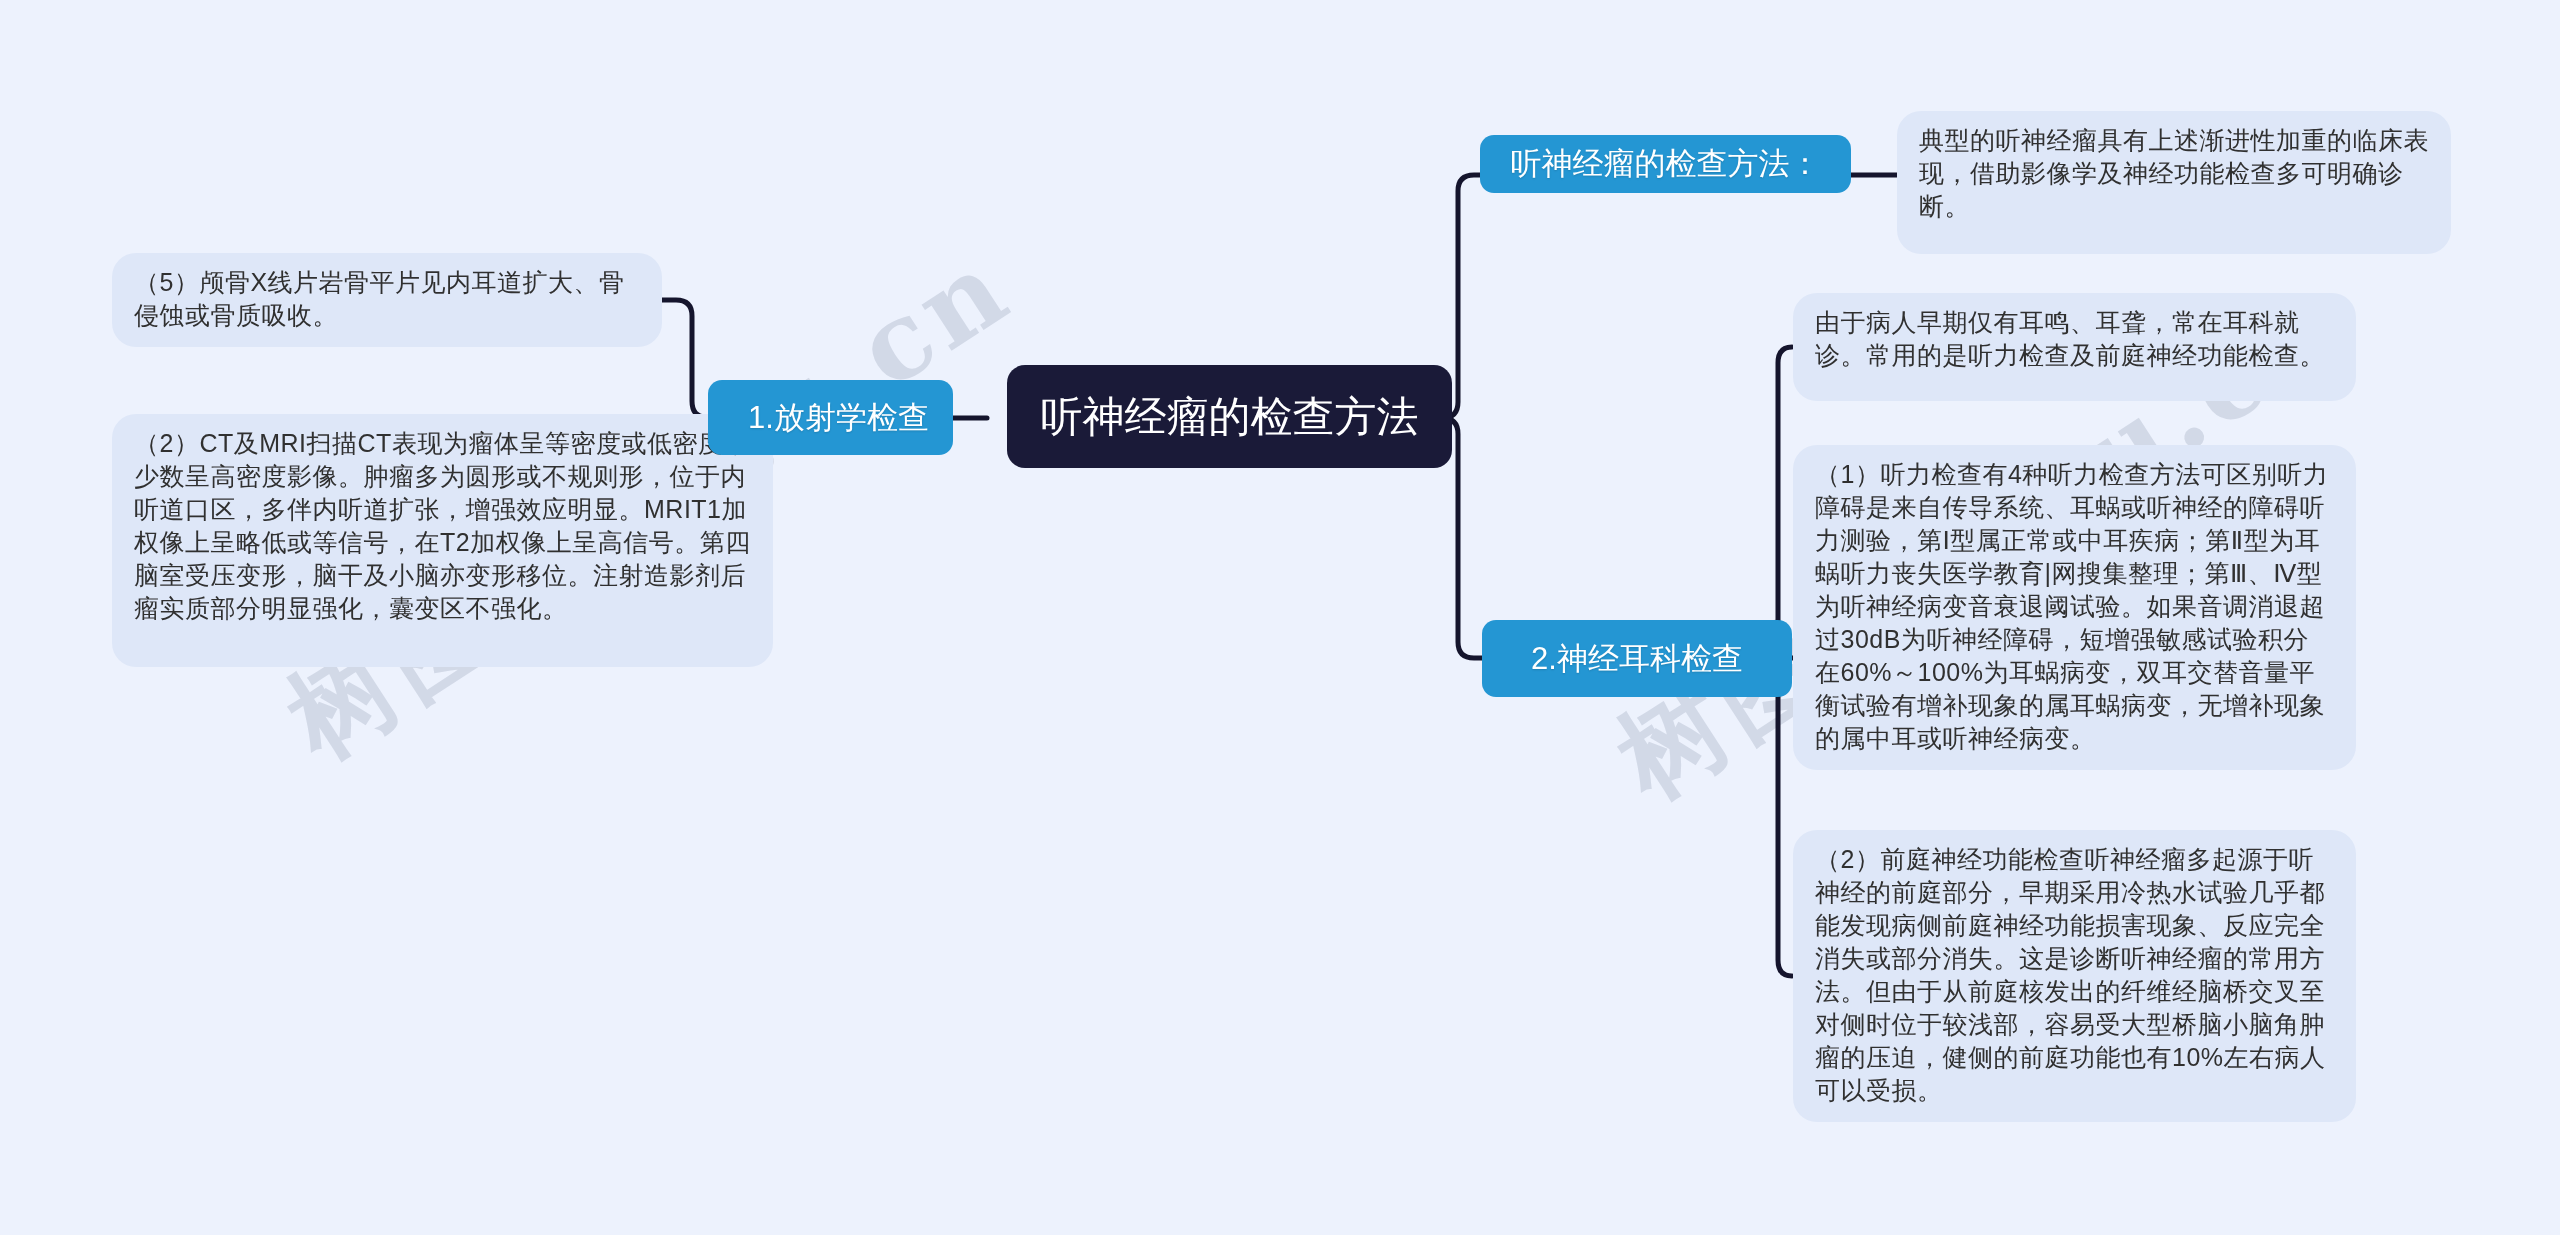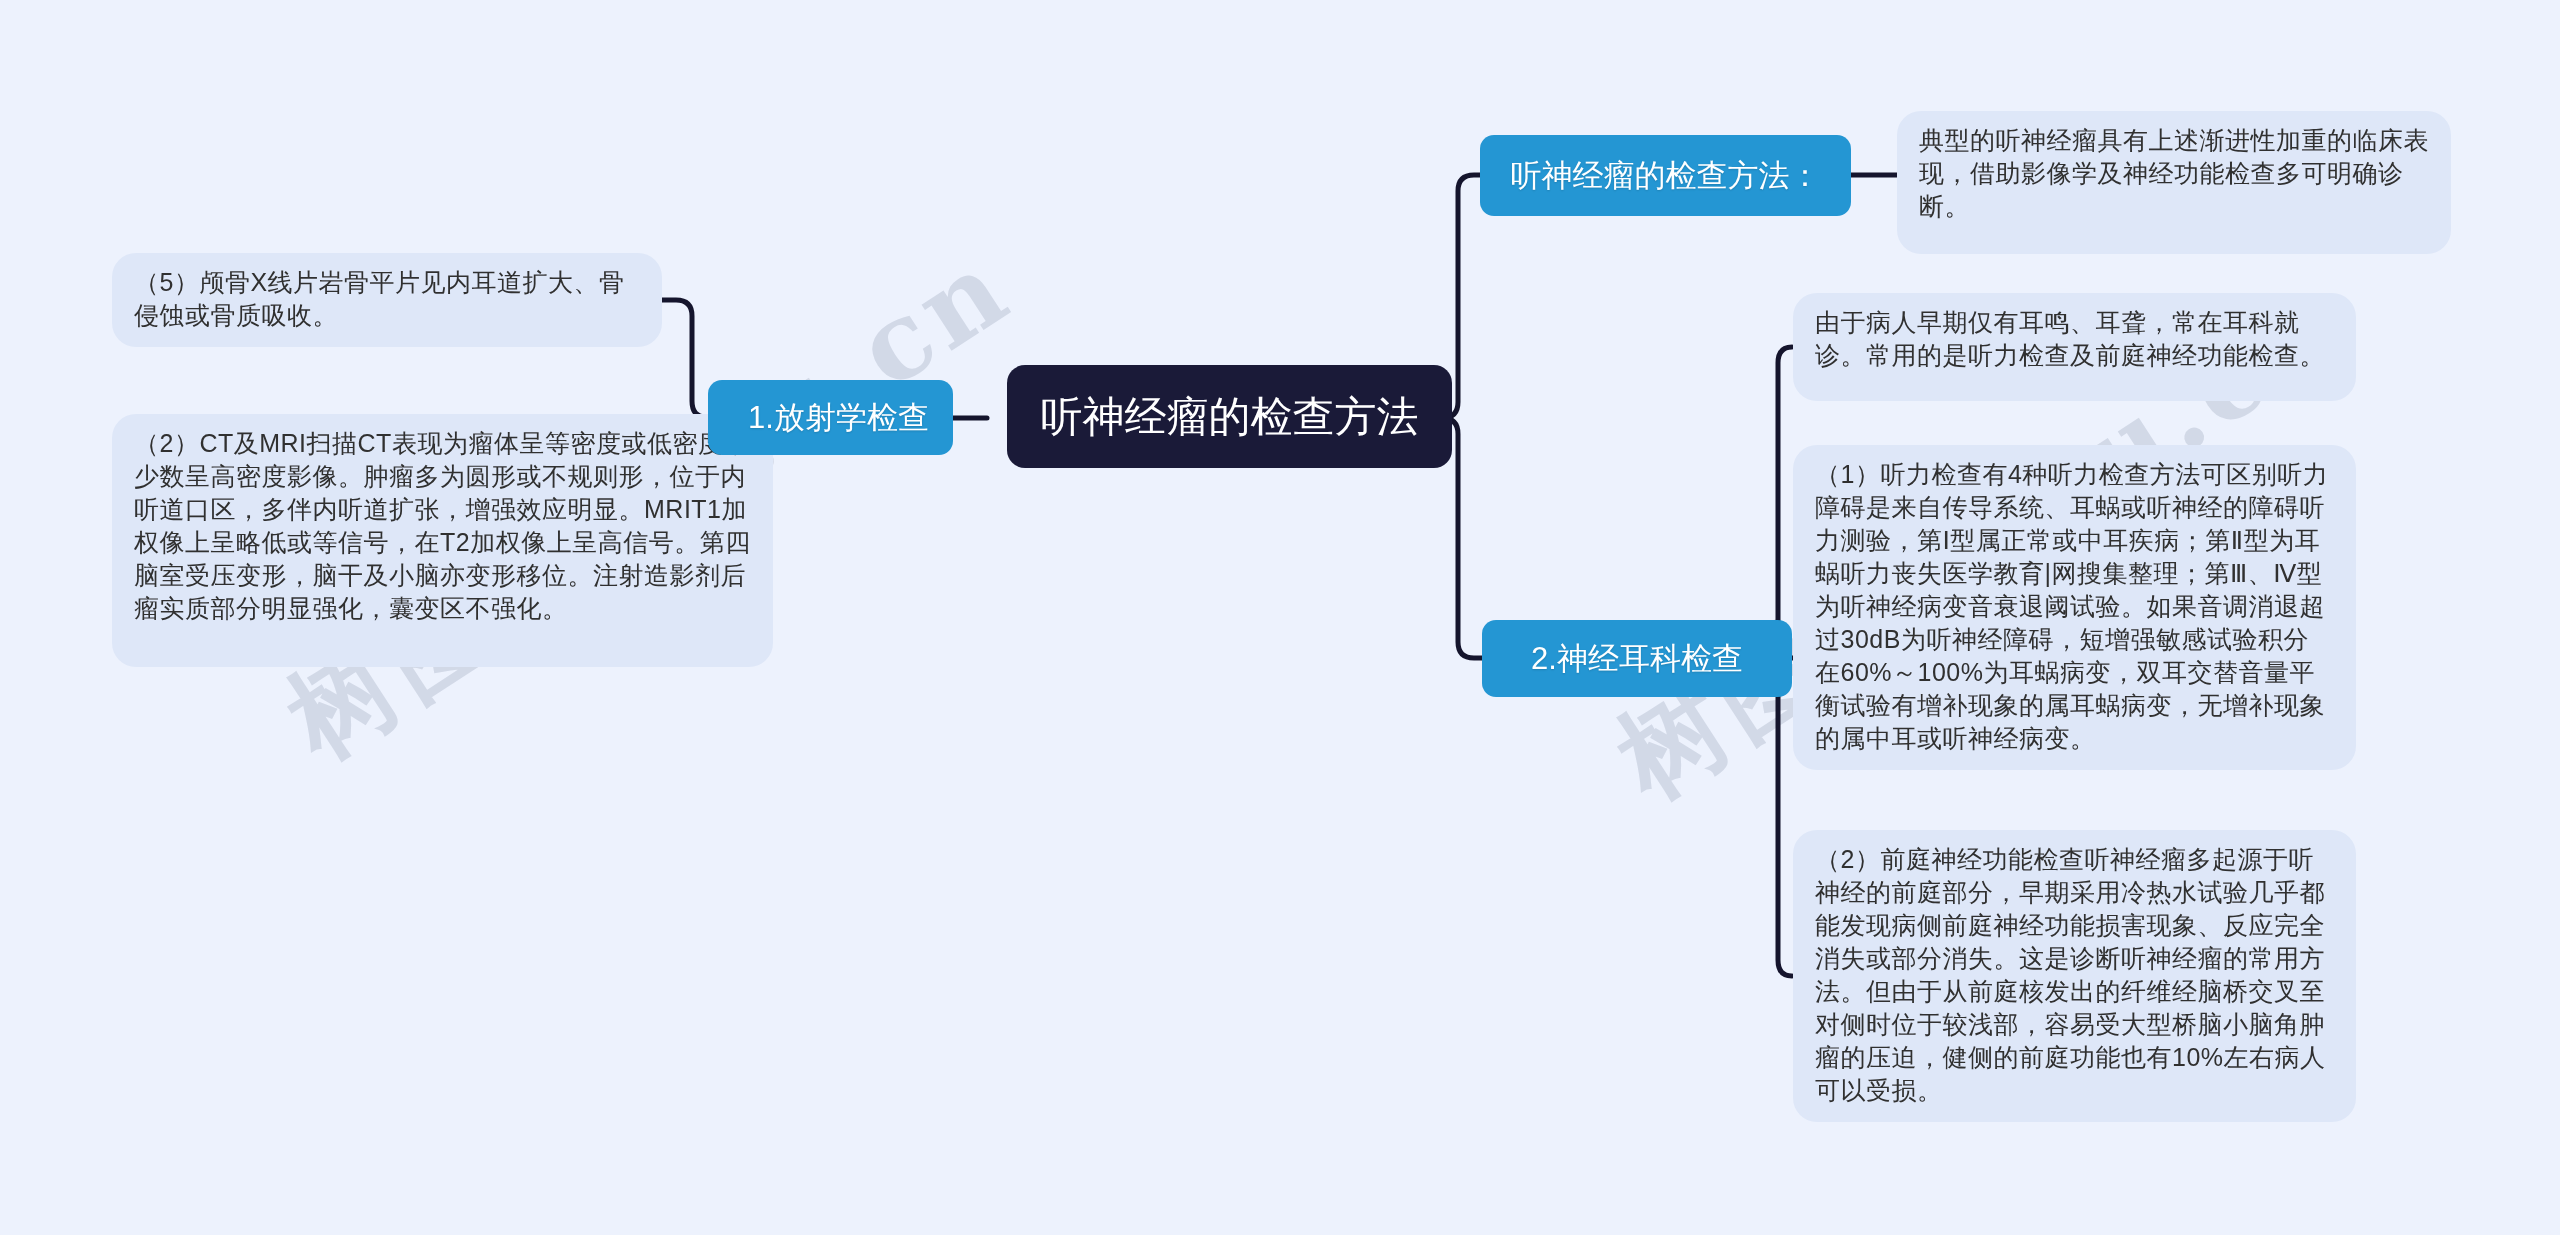--- a/index.html
+++ b/index.html
@@ -89,21 +89,21 @@
   </svg>
 
   <div class="leaf" style="left:112px; top:253px; width:550px; min-height:94px;">（5）颅骨X线片岩骨平片见内耳道扩大、骨侵蚀或骨质吸收。</div>
 
   <div class="leaf" style="left:112px; top:414px; width:661px; min-height:253px;">（2）CT及MRI扫描CT表现为瘤体呈等密度或低密度，少数呈高密度影像。肿瘤多为圆形或不规则形，位于内听道口区，多伴内听道扩张，增强效应明显。MRIT1加权像上呈略低或等信号，在T2加权像上呈高信号。第四脑室受压变形，脑干及小脑亦变形移位。注射造影剂后瘤实质部分明显强化，囊变区不强化。</div>
 
   <div class="bnode" style="left:708px; top:380px; width:245px; height:75px;padding-left:16px;">1.放射学检查</div>
 
   <div class="root" style="left:987px; top:365px; width:445px; height:103px;">听神经瘤的检查方法</div>
 
-  <div class="bnode" style="left:1480px; top:135px; width:371px; height:81px;">听神经瘤的检查方法：</div>
+  <div class="bnode" style="left:1480px; top:135px; width:371px; height:58px;">听神经瘤的检查方法：</div>
 
   <div class="leaf" style="left:1897px; top:111px; width:554px; min-height:143px;">典型的听神经瘤具有上述渐进性加重的临床表现，借助影像学及神经功能检查多可明确诊断。</div>
 
   <div class="bnode" style="left:1482px; top:620px; width:310px; height:77px;">2.神经耳科检查</div>
 
   <div class="leaf" style="left:1793px; top:293px; width:563px; min-height:108px;">由于病人早期仅有耳鸣、耳聋，常在耳科就诊。常用的是听力检查及前庭神经功能检查。</div>
 
   <div class="leaf" style="left:1793px; top:445px; width:563px; min-height:325px;">（1）听力检查有4种听力检查方法可区别听力障碍是来自传导系统、耳蜗或听神经的障碍听力测验，第Ⅰ型属正常或中耳疾病；第Ⅱ型为耳蜗听力丧失医学教育|网搜集整理；第Ⅲ、Ⅳ型为听神经病变音衰退阈试验。如果音调消退超过30dB为听神经障碍，短增强敏感试验积分在60%～100%为耳蜗病变，双耳交替音量平衡试验有增补现象的属耳蜗病变，无增补现象的属中耳或听神经病变。</div>
 
   <div class="leaf" style="left:1793px; top:830px; width:563px; min-height:292px;">（2）前庭神经功能检查听神经瘤多起源于听神经的前庭部分，早期采用冷热水试验几乎都能发现病侧前庭神经功能损害现象、反应完全消失或部分消失。这是诊断听神经瘤的常用方法。但由于从前庭核发出的纤维经脑桥交叉至对侧时位于较浅部，容易受大型桥脑小脑角肿瘤的压迫，健侧的前庭功能也有10%左右病人可以受损。</div>

